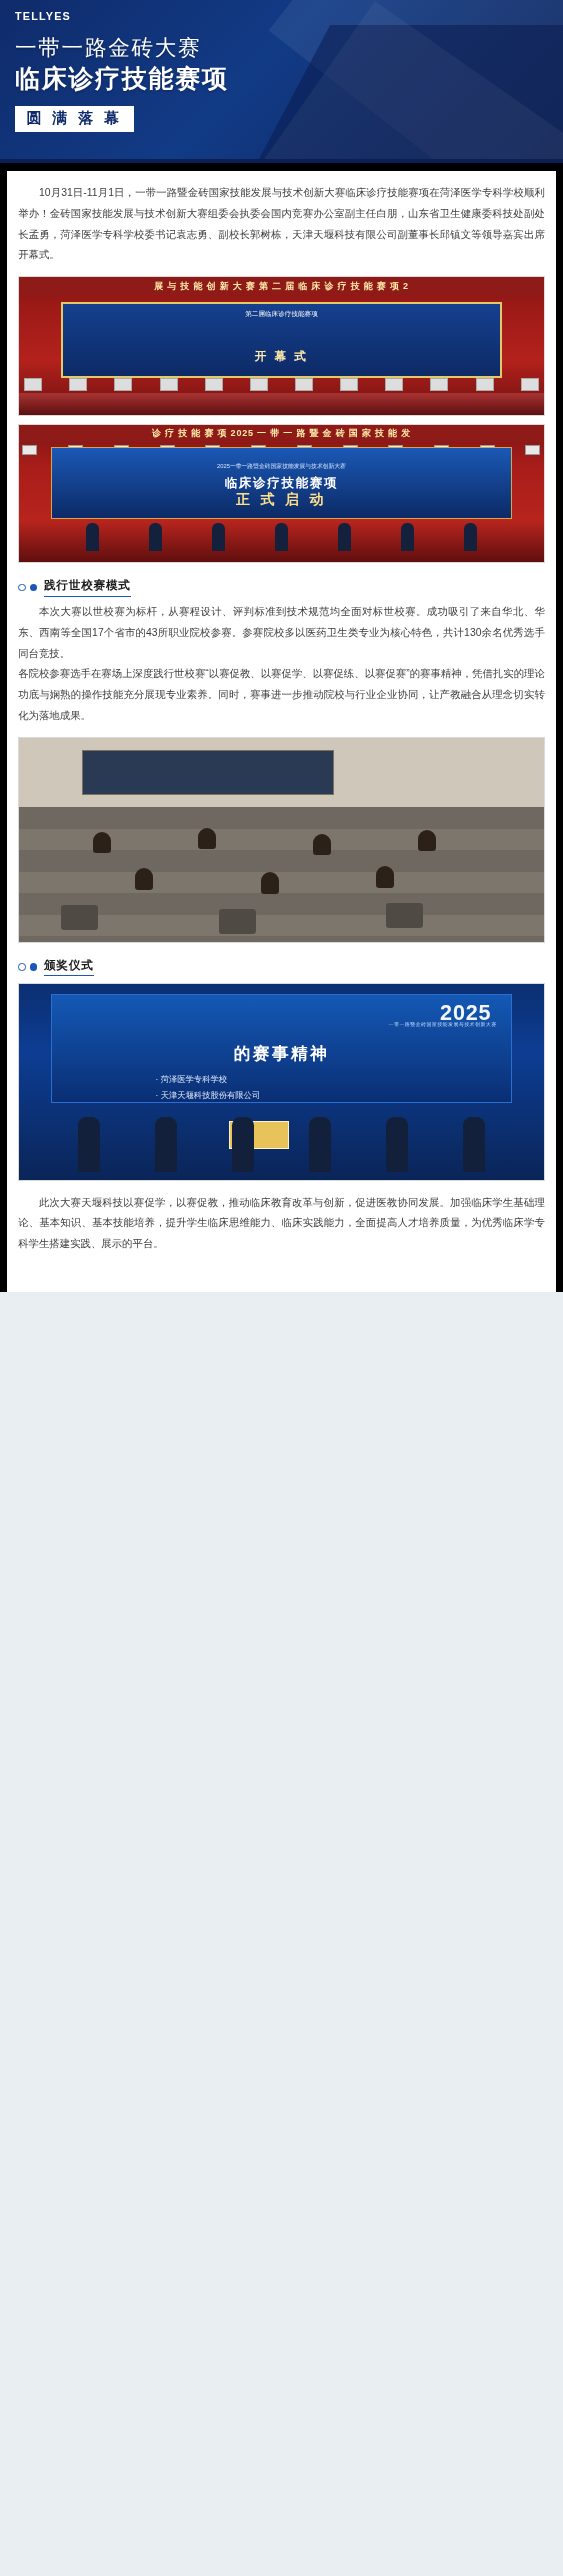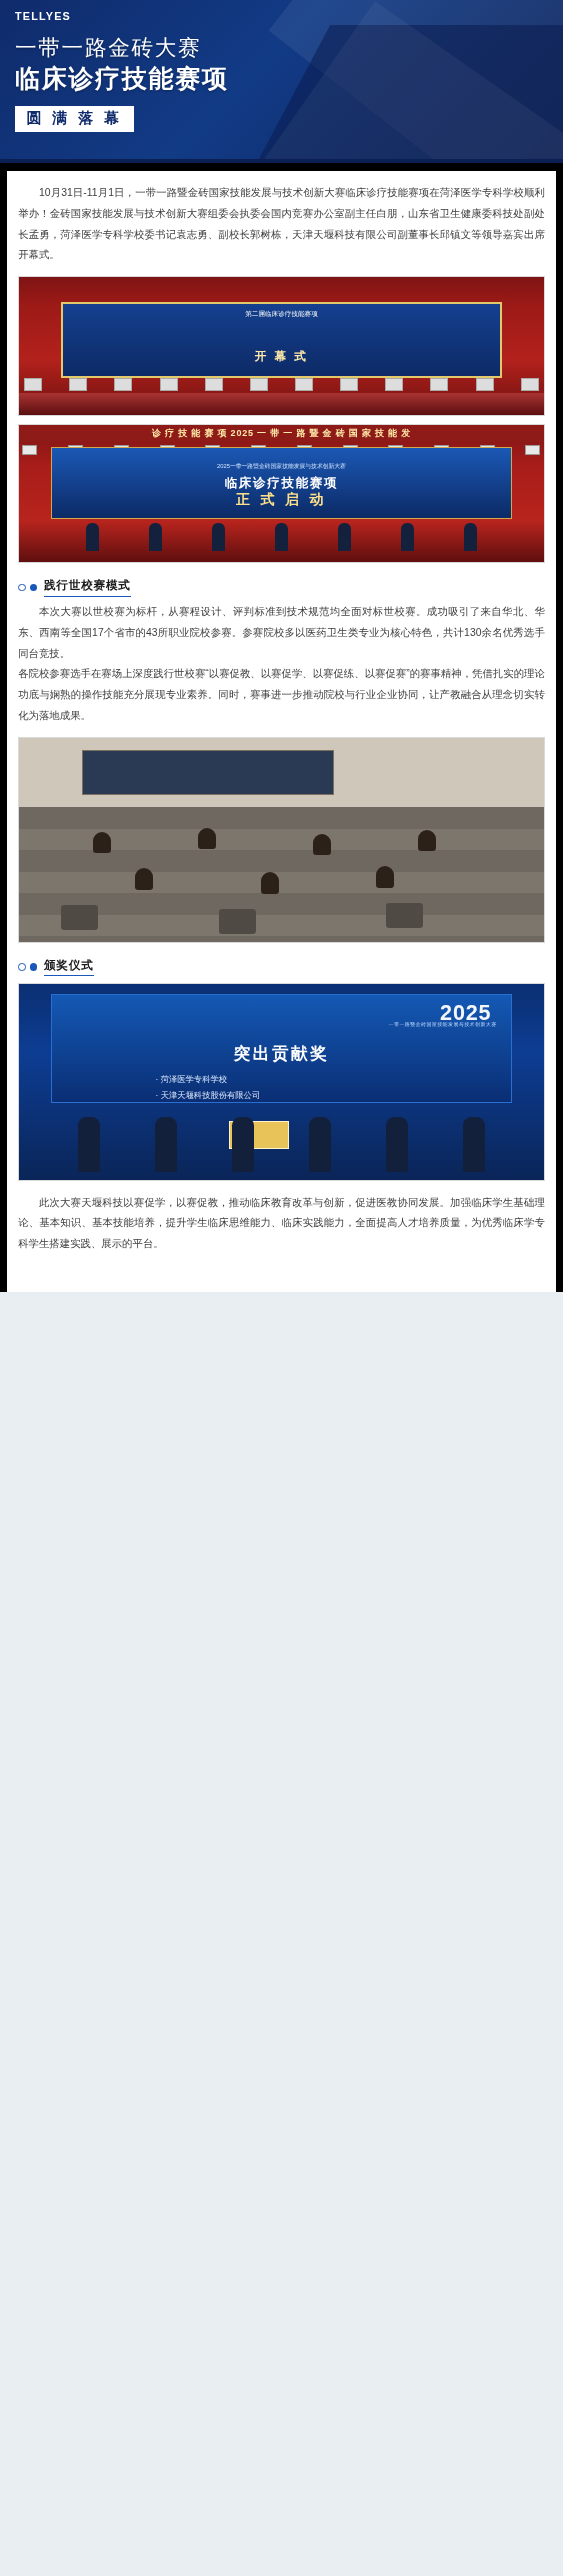--- a/index.html
+++ b/index.html
@@ -235,20 +235,21 @@
       <div class="title-badge">圆 满 落 幕</div>
     </div>
     <div class="header-underline"></div>
   </div>
 
   <div class="card">
 
     <p class="para">10月31日-11月1日，一带一路暨金砖国家技能发展与技术创新大赛临床诊疗技能赛项在菏泽医学专科学校顺利举办！金砖国家技能发展与技术创新大赛组委会执委会国内竞赛办公室副主任白朋，山东省卫生健康委科技处副处长孟勇，菏泽医学专科学校委书记袁志勇、副校长郭树栋，天津天堰科技有限公司副董事长邱镇文等领导嘉宾出席开幕式。</p>
 
     <div class="photo ph1">
+      <div class="topstrip">展 与 技 能 创 新 大 赛 第 二 届 临 床 诊 疗 技 能 赛 项 2</div>
       <div class="stage"></div>
       <div class="screen-txt">第二届临床诊疗技能赛项</div>
       <div class="screen-big">开 幕 式</div>
       <div class="flagrow">
         <span></span>
           <span></span>
           <span></span>
           <span></span>
           <span></span>
           <span></span>
@@ -324,21 +325,21 @@
         <div class="dot-o"></div>
         <div class="dot-f"></div>
       </div>
       <div class="label">颁奖仪式</div>
     </div>
 
     <div class="photo ph4">
       <div class="scr"></div>
       <div class="year">2025</div>
       <div class="yearsub">一带一路暨金砖国家技能发展与技术创新大赛</div>
-      <div class="awardtitle">突出贡献奖</div>
+      <div class="awardtitle">的赛事精神</div>
       <div class="aw1">· 菏泽医学专科学校</div>
       <div class="aw2">· 天津天堰科技股份有限公司</div>
       <div class="cert"></div>
       <div class="people2">
         <i></i>
           <i></i>
           <i></i>
           <i></i>
           <i></i>
           <i></i>

